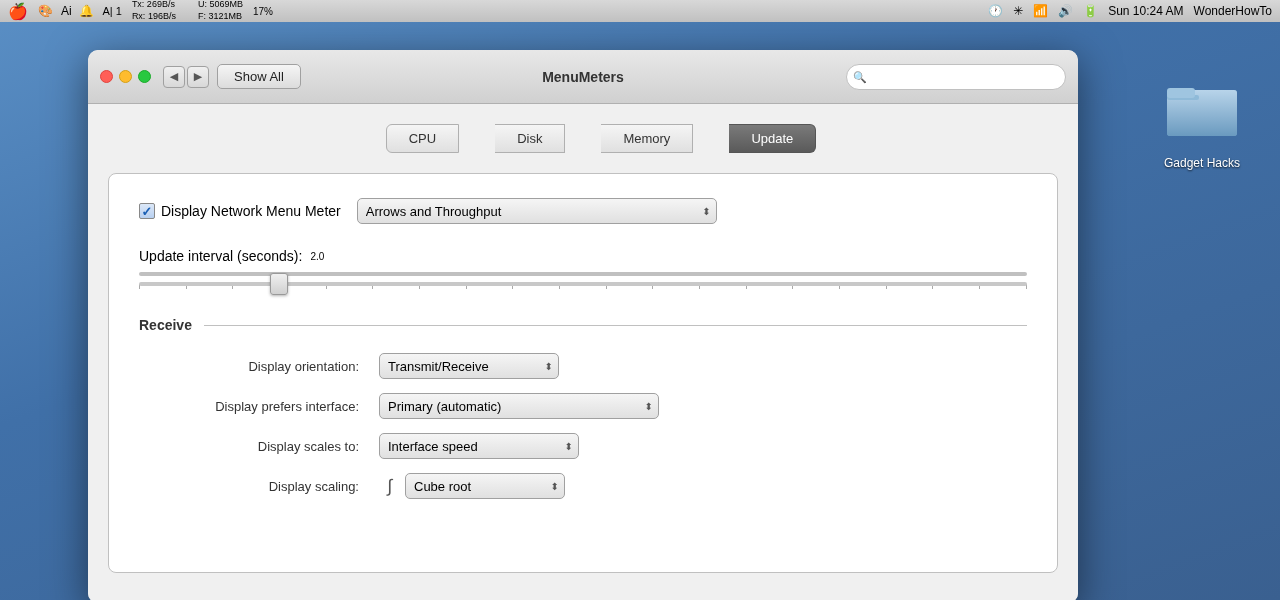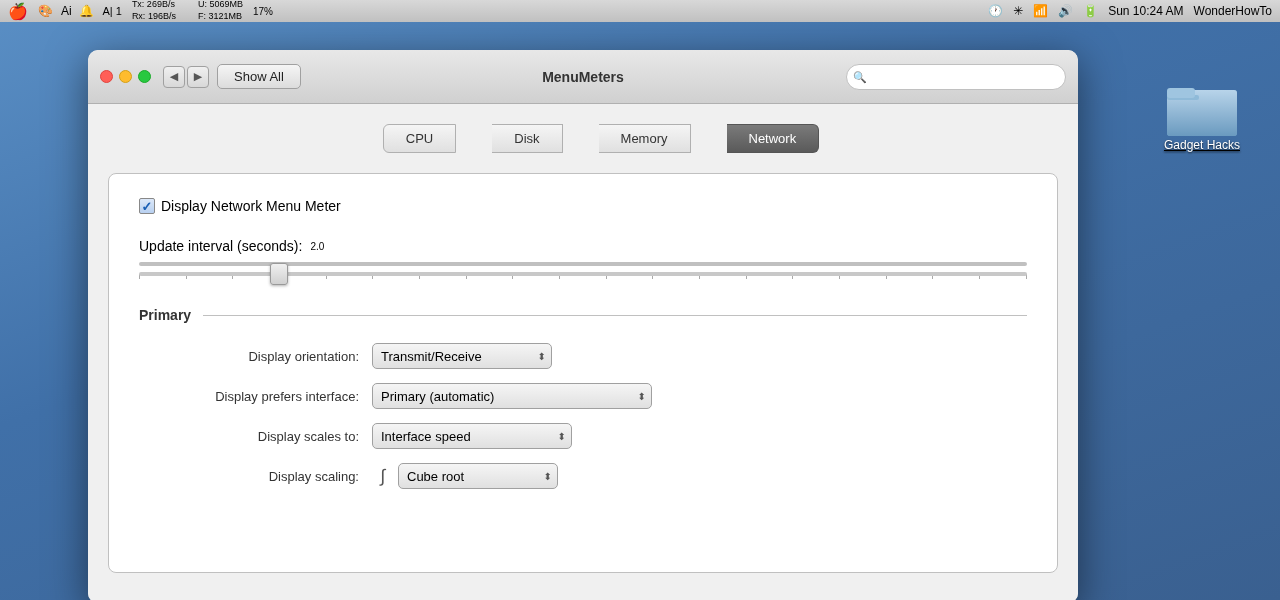--- a/index.html
+++ b/index.html
@@ -44,23 +44,22 @@
     }
 
     
     .desktop-icon {
       position: absolute;
       top: 80px;
       right: 40px;
       display: flex;
       flex-direction: column;
       align-items: center;
-      gap: 2px;
-      cursor: pointer;
-      text-decoration: underline;
+      gap: 20px;
+      cursor: pointer;
     }
 
     .folder-icon {
       width: 70px;
       height: 56px;
       position: relative;
     }
 
     .folder-icon svg {
       width: 70px;
@@ -377,21 +376,21 @@
       height: 1px;
       background: #c0c0c0;
     }
 
     
     .form-row {
       display: flex;
       align-items: center;
       justify-content: flex-start;
       margin-bottom: 14px;
-      gap: 13px;
+      gap: 20px;
     }
 
     .form-label {
       font-size: 13px;
       color: #333;
       text-align: right;
       min-width: 220px;
     }
 
     .scales-icon {
@@ -478,33 +477,40 @@
         </div>
       </div>
     </div>
 
     <div class="window-content">
 
       <div class="tabs-container">
         <div class="tab">CPU</div>
         <div class="tab">Disk</div>
         <div class="tab">Memory</div>
-        <div class="tab active">Network</div>
+        <div class="tab active">Update</div>
       </div>
 
       <div class="content-area">
 
         <div class="display-row">
           <label class="checkbox-label">
             <div class="checkbox">
               <span class="checkbox-check">✓</span>
             </div>
             <span>Display Network Menu Meter</span>
           </label>
 
+          <div class="select-wrapper large-select">
+            <select class="select-dropdown" style="min-width:360px;">
+              <option>Arrows and Throughput</option>
+              <option>Arrows Only</option>
+              <option>Throughput Only</option>
+            </select>
+          </div>
         </div>
 
         <div class="update-interval-row">
           <span>Update interval (seconds):</span>
           <span class="interval-value">2.0</span>
         </div>
 
         <div class="slider-container">
           <div class="slider">
             <input type="range" min="0" max="100" value="15" style="width: 100%;">
@@ -528,21 +534,21 @@
             <span style="width:1px;height:5px;background:#aaa;display:inline-block;"></span>
             <span style="width:1px;height:5px;background:#aaa;display:inline-block;"></span>
             <span style="width:1px;height:5px;background:#aaa;display:inline-block;"></span>
             <span style="width:1px;height:5px;background:#aaa;display:inline-block;"></span>
             <span style="width:1px;height:5px;background:#aaa;display:inline-block;"></span>
             <span style="width:1px;height:5px;background:#aaa;display:inline-block;"></span>
           </div>
         </div>
 
         <div class="section-header">
-          <span class="section-title">Primary</span>
+          <span class="section-title">Receive</span>
           <div class="section-line"></div>
         </div>
 
         <div class="form-row">
           <span class="form-label">Display orientation:</span>
           <div class="select-wrapper">
             <select class="select-dropdown" style="min-width:180px;">
               <option>Transmit/Receive</option>
               <option>Receive/Transmit</option>
             </select>

